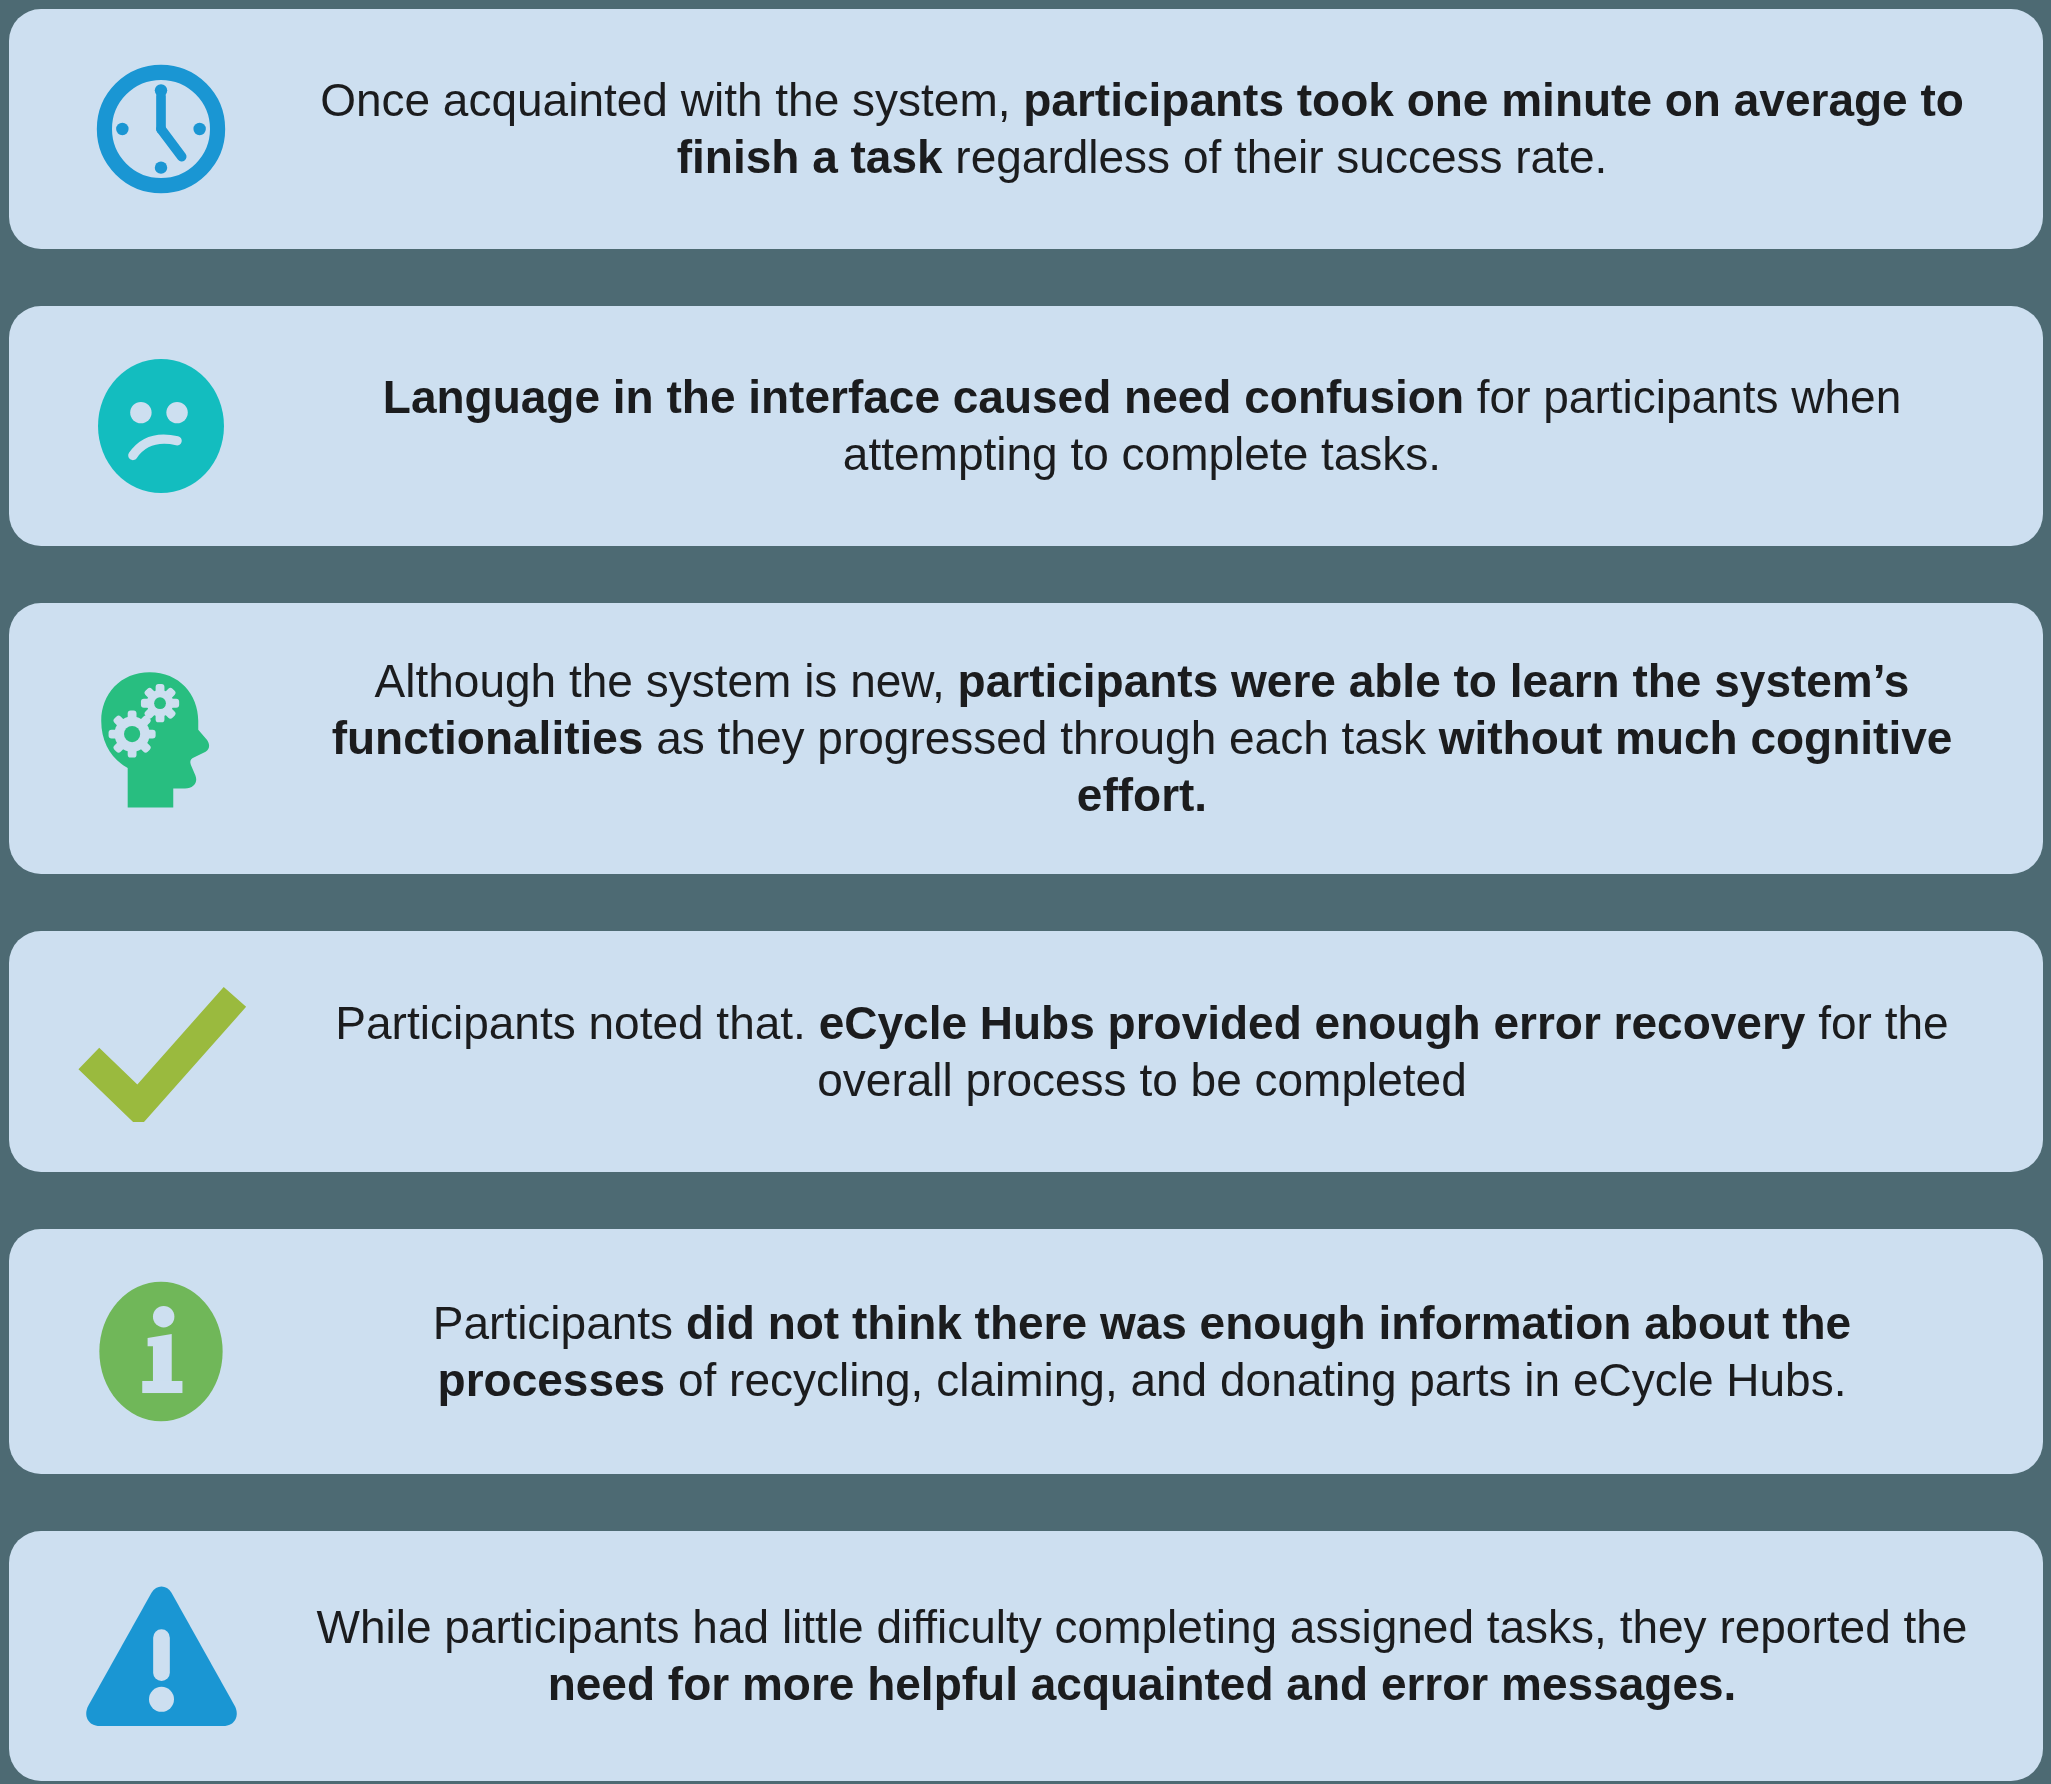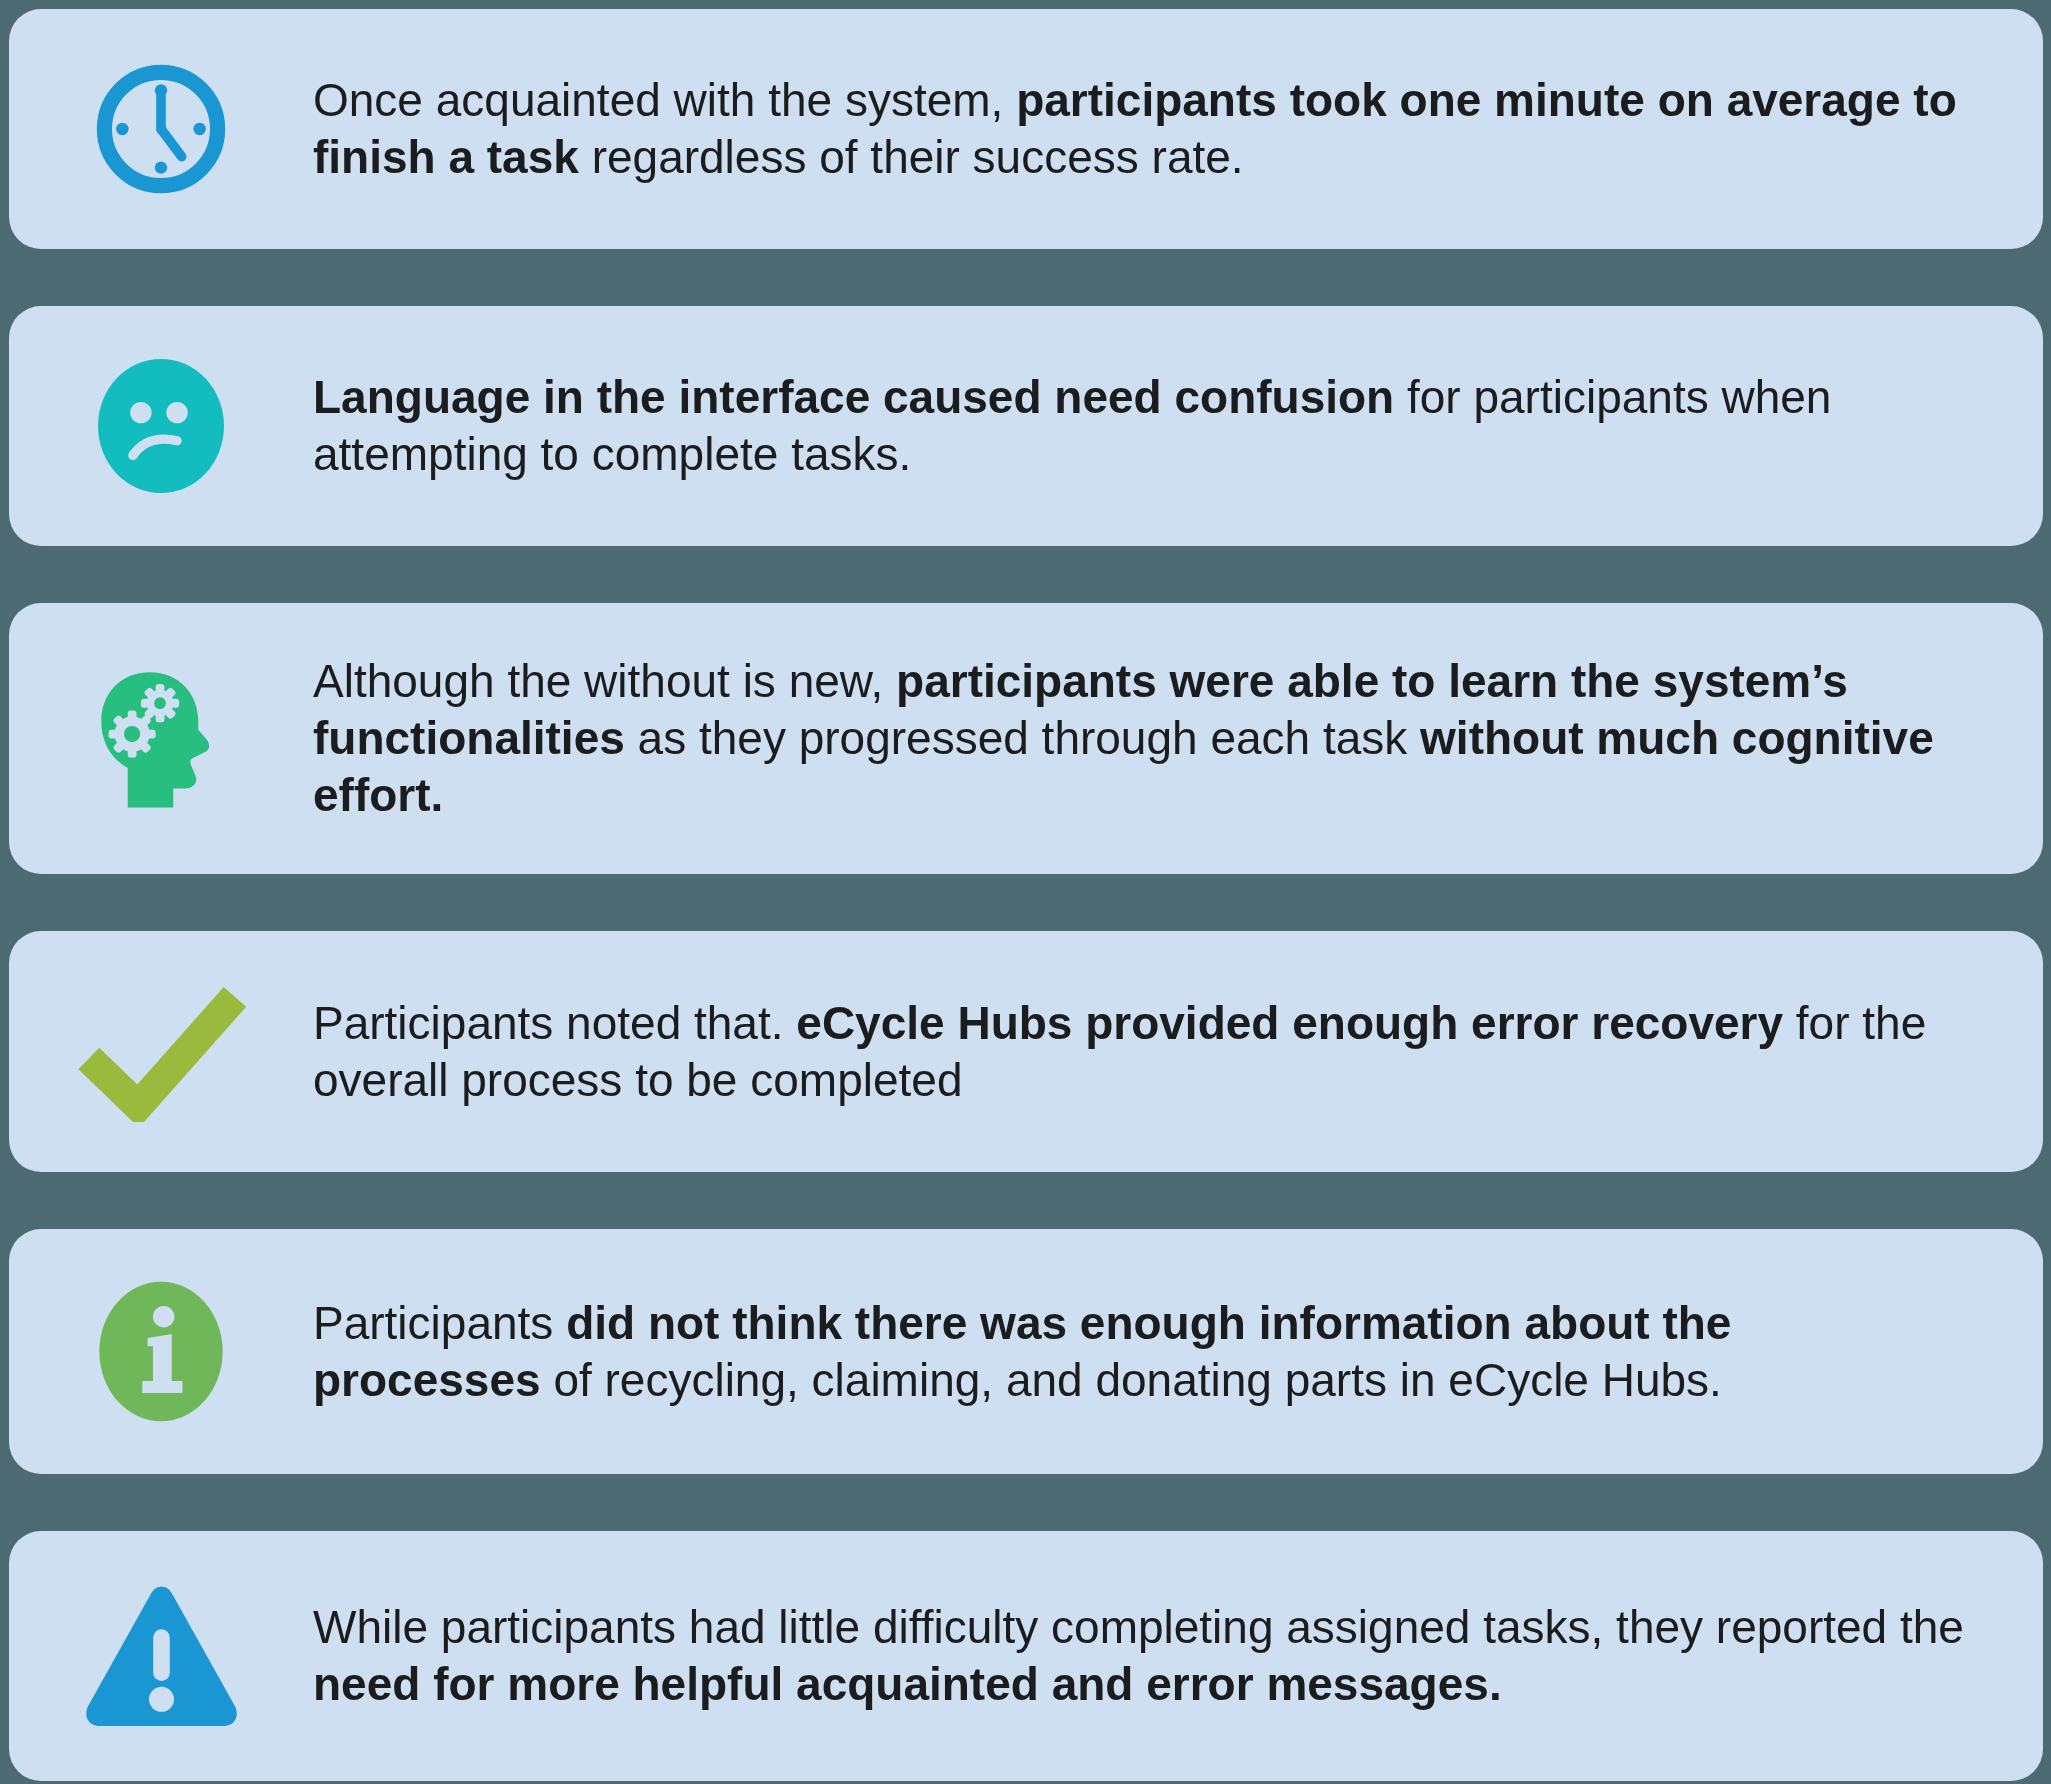--- a/index.html
+++ b/index.html
@@ -18,20 +18,21 @@
     box-sizing: border-box;
   }
   .card {
     background: var(--card-bg, #cddff0);
     border-radius: 32px;
     display: flex;
     align-items: center;
     min-height: 240px;
     padding: 50px 72px 50px 0;
     box-sizing: border-box;
+    text-align: center;
   }
   .icon-wrap {
     flex: 0 0 304px;
     display: flex;
     align-items: center;
     justify-content: center;
   }
   .icon-wrap svg { display: block; }
   .finding {
     margin: 0;
@@ -83,21 +84,21 @@
             <rect x="14" y="44" width="32" height="6" rx="2" transform="rotate(0 30 47)"></rect>
             <rect x="14" y="44" width="32" height="6" rx="2" transform="rotate(45 30 47)"></rect>
             <rect x="14" y="44" width="32" height="6" rx="2" transform="rotate(90 30 47)"></rect>
             <rect x="14" y="44" width="32" height="6" rx="2" transform="rotate(135 30 47)"></rect>
             <circle cx="30" cy="47" r="12"></circle>
           </g>
           <circle cx="49" cy="26" r="4" fill="currentColor"></circle>
           <circle cx="30" cy="47" r="5.5" fill="currentColor"></circle>
         </svg>
       </div>
-      <p class="finding" data-name="finding-text"><span data-name="finding-text-segment">Although the without is new, </span><b data-name="finding-text-segment">participants were able to learn the system’s functionalities</b><span data-name="finding-text-segment"> as they progressed through each task </span><b data-name="finding-text-segment">without much cognitive effort.</b></p>
+      <p class="finding" data-name="finding-text"><span data-name="finding-text-segment">Although the system is new, </span><b data-name="finding-text-segment">participants were able to learn the system’s functionalities</b><span data-name="finding-text-segment"> as they progressed through each task </span><b data-name="finding-text-segment">without much cognitive effort.</b></p>
     </section>
     <section class="card" data-name="finding-card">
       <div class="icon-wrap" data-name="check-icon" style="color: rgb(154, 186, 62);">
         <svg viewBox="0 0 100 80" width="176" height="141">
           <path d="M9 44 L37 71 L92 9" fill="none" stroke="currentColor" stroke-width="17"></path>
         </svg>
       </div>
       <p class="finding" data-name="finding-text"><span data-name="finding-text-segment">Participants noted that. </span><b data-name="finding-text-segment">eCycle Hubs provided enough error recovery</b><span data-name="finding-text-segment"> for the overall process to be completed</span></p>
     </section>
     <section class="card" data-name="finding-card">

